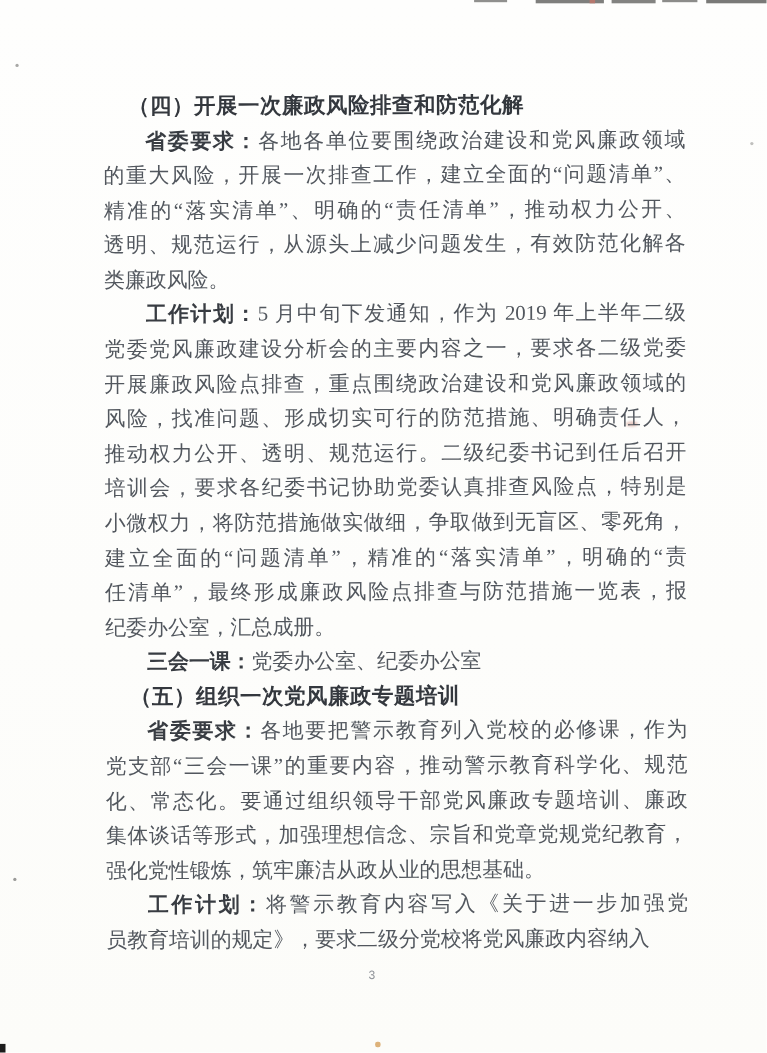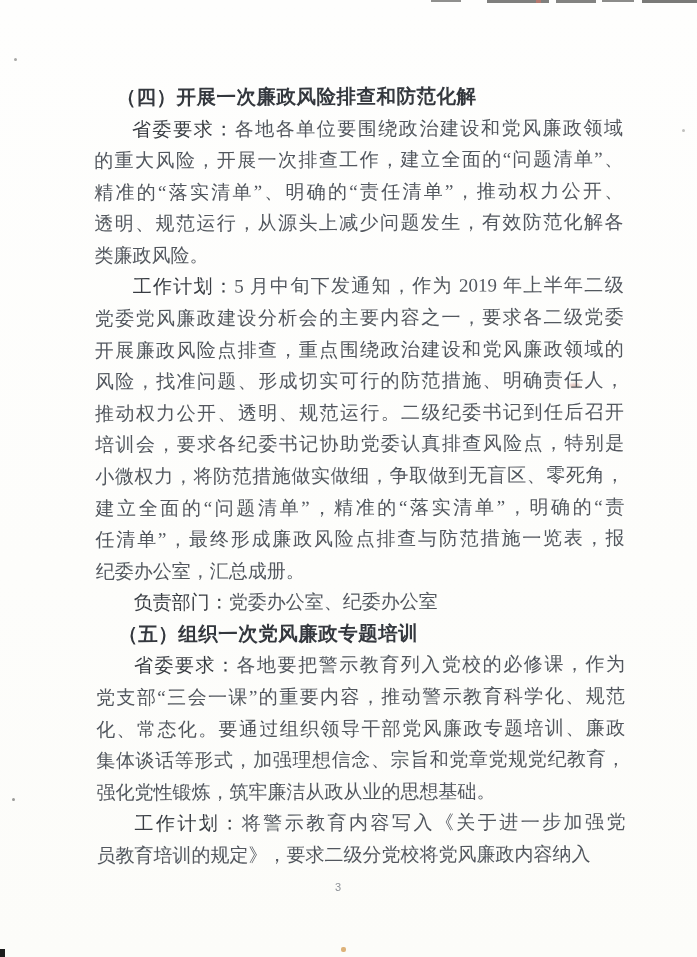--- a/index.html
+++ b/index.html
@@ -36,21 +36,21 @@
   }
   .line {
     text-align: justify;
     text-align-last: justify;
     min-height: 31.58px;
   }
   .line.last { text-align-last: left; }
   .line.first { text-indent: 2em; }
   .runin {
     font-family: "Liberation Sans", "DejaVu Sans", sans-serif;
-    font-weight: 400;
+    font-weight: 700;
     color: #383c42;
     margin-top: 21px;
   }
   .page-number {
     position: absolute;
     top: 881px; left: 322px; width: 32px;
     text-align: center;
     font-family: "Liberation Sans", sans-serif;
     font-size: 11px;
     color: #8d9197;
@@ -99,21 +99,21 @@
       <div class="line first"><span class="runin">工作计划：</span>5 月中旬下发通知，作为 2019 年上半年二级</div>
       <div class="line">党委党风廉政建设分析会的主要内容之一，要求各二级党委</div>
       <div class="line">开展廉政风险点排查，重点围绕政治建设和党风廉政领域的</div>
       <div class="line">风险，找准问题、形成切实可行的防范措施、明确责任人，</div>
       <div class="line">推动权力公开、透明、规范运行。二级纪委书记到任后召开</div>
       <div class="line">培训会，要求各纪委书记协助党委认真排查风险点，特别是</div>
       <div class="line">小微权力，将防范措施做实做细，争取做到无盲区、零死角，</div>
       <div class="line">建立全面的“问题清单”，精准的“落实清单”，明确的“责</div>
       <div class="line">任清单”，最终形成廉政风险点排查与防范措施一览表，报</div>
       <div class="line last">纪委办公室，汇总成册。</div>
-      <div class="line first last"><span class="runin">负责部门：</span>党委办公室、纪委办公室</div>
+      <div class="line first last"><span class="runin">三会一课：</span>党委办公室、纪委办公室</div>
       <h2 class="sec-heading">（五）组织一次党风廉政专题培训</h2>
       <div class="line first"><span class="runin">省委要求：</span>各地要把警示教育列入党校的必修课，作为</div>
       <div class="line">党支部“三会一课”的重要内容，推动警示教育科学化、规范</div>
       <div class="line">化、常态化。要通过组织领导干部党风廉政专题培训、廉政</div>
       <div class="line">集体谈话等形式，加强理想信念、宗旨和党章党规党纪教育，</div>
       <div class="line last">强化党性锻炼，筑牢廉洁从政从业的思想基础。</div>
       <div class="line first"><span class="runin">工作计划：</span>将警示教育内容写入《关于进一步加强党</div>
       <div class="line last">员教育培训的规定》，要求二级分党校将党风廉政内容纳入</div>
     </div>
 

